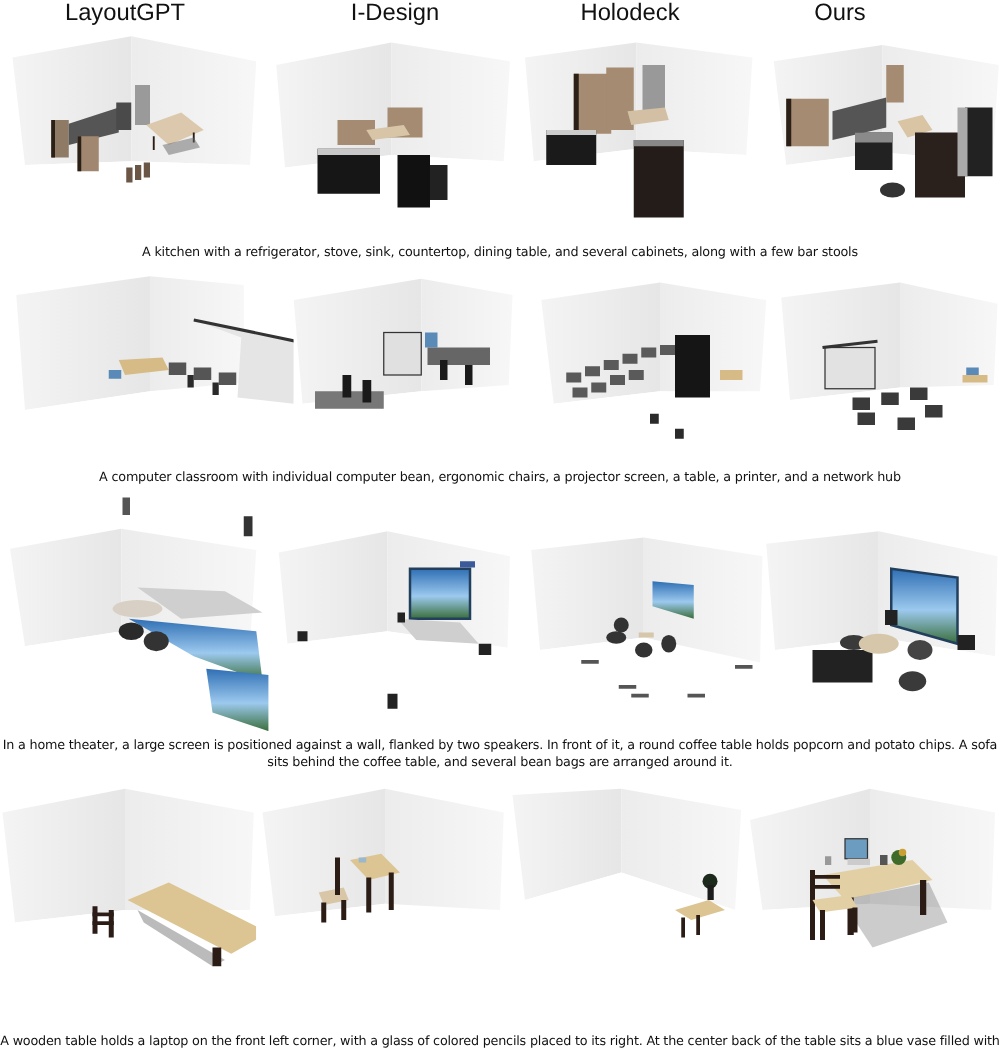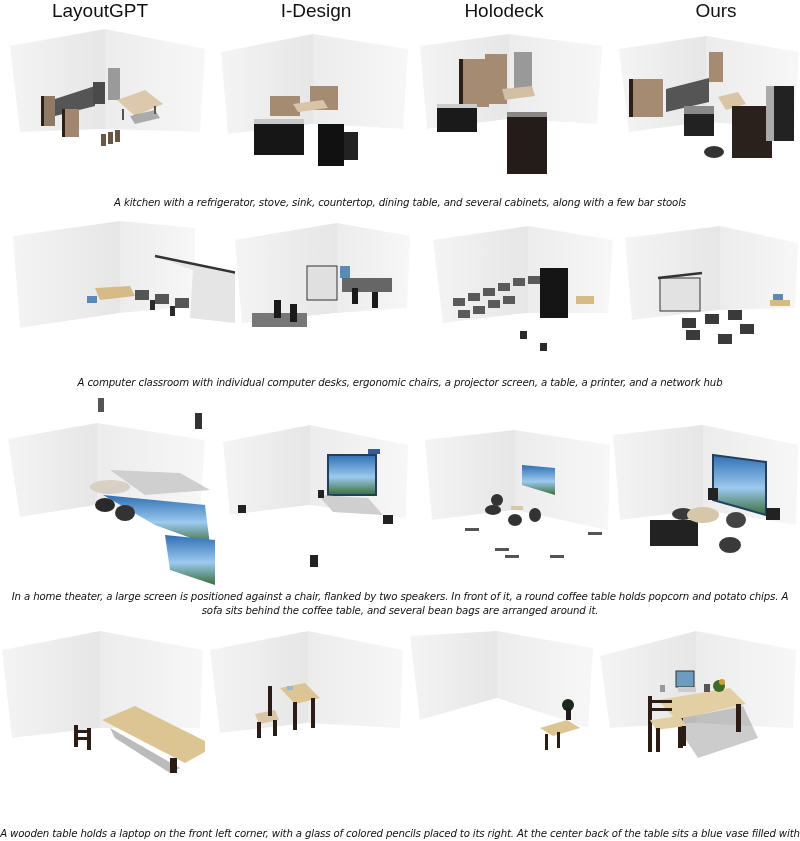--- a/index.html
+++ b/index.html
@@ -1,30 +1,30 @@
 <!DOCTYPE html>
 <html><head>
 <meta charset="utf-8">
 <style>
   html,body{margin:0;padding:0;background:#ffffff;}
   body{width:800px;height:841px;position:relative;overflow:hidden;font-family:"Liberation Sans",sans-serif;}
   .header{position:absolute;top:0;left:0;width:800px;height:22px;}
   .header span{position:absolute;top:0;font-size:19px;color:#111;transform:translateX(-50%);white-space:nowrap;font-family:"Liberation Sans",sans-serif;}
-  .cap{position:absolute;left:0;width:800px;text-align:center;font-family:"DejaVu Sans",sans-serif;font-size:10.2px;color:#111;line-height:14px;letter-spacing:-0.15px;font-style:italic;}
+  .cap{position:absolute;left:0;width:800px;text-align:center;font-family:"DejaVu Sans",sans-serif;font-size:10.2px;color:#111;line-height:14px;letter-spacing:-0.15px;}
   .cell{position:absolute;overflow:hidden;}
   .cell svg{display:block;width:100%;height:100%;}
 </style>
 </head>
 <body>
 
 <div class="header">
   <span style="left:100px">LayoutGPT</span>
   <span style="left:316px">I-Design</span>
   <span style="left:504px">Holodeck</span>
-  <span style="left:716px">Ours</span>
+  <span style="left:672px">Ours</span>
 </div>
 
 <svg width="0" height="0" style="position:absolute">
   <defs>
     <linearGradient id="wallL" x1="0" y1="0" x2="1" y2="0">
       <stop offset="0" stop-color="#f4f4f4"></stop>
         <stop offset="1" stop-color="#e6e6e6"></stop>
     </linearGradient>
     <linearGradient id="wallR" x1="0" y1="0" x2="1" y2="0">
       <stop offset="0" stop-color="#ececec"></stop>
@@ -187,21 +187,21 @@
         <rect x="85" y="96" width="14" height="10"></rect>
         <rect x="108" y="92" width="14" height="10"></rect>
       <rect x="66" y="112" width="14" height="10"></rect>
         <rect x="98" y="116" width="14" height="10"></rect>
         <rect x="120" y="106" width="14" height="10"></rect>
     </g>
     <rect x="150" y="82" width="20" height="6" fill="#d6bb86"></rect>
     <rect x="153" y="76" width="10" height="6" fill="#5a8ab8"></rect>
   </svg>
 </div>
-<div class="cap" style="top:376px">A computer classroom with individual computer desks, ergonomic chairs, a projector screen, a table, a printer, and a network hub</div>
+<div class="cap" style="top:376px">A computer classroom with individual computer bean, ergonomic chairs, a projector screen, a table, a printer, and a network hub</div>
 
 <div class="cell" style="left:5px;top:395px;width:210px;height:190px">
   <svg viewBox="0 0 210 190">
     <rect x="93" y="3" width="6" height="14" fill="#555"></rect>
     <rect x="190" y="18" width="7" height="16" fill="#333"></rect>
     <polygon points="3,44 92,28 92,110 15,122" fill="url(#wallL)"></polygon>
     <polygon points="92,28 200,45 195,120 92,110" fill="url(#wallR)"></polygon>
     <polygon points="15,122 92,110 190,130 110,180" fill="#fff"></polygon>
     <polygon points="98,100 200,110 205,150 150,130" fill="url(#sky)"></polygon>
     <polygon points="160,140 210,145 210,190 165,175" fill="url(#sky)"></polygon>
@@ -255,21 +255,21 @@
     <polygon points="105,35 158,42 158,95 105,80" fill="url(#sky)" stroke="#22405e" stroke-width="2"></polygon>
     <rect x="100" y="68" width="10" height="12" fill="#222"></rect>
     <rect x="158" y="88" width="14" height="12" fill="#222"></rect>
     <rect x="42" y="100" width="48" height="26" fill="#222"></rect>
     <ellipse cx="75" cy="94" rx="11" ry="6" fill="#3a3a3a"></ellipse>
     <ellipse cx="95" cy="95" rx="16" ry="8" fill="#d6c6aa"></ellipse>
     <ellipse cx="128" cy="100" rx="10" ry="8" fill="#444"></ellipse>
     <ellipse cx="122" cy="125" rx="11" ry="8" fill="#3a3a3a"></ellipse>
   </svg>
 </div>
-<div class="cap" style="top:590px">In a home theater, a large screen is positioned against a chair, flanked by two speakers. In front of it, a round coffee table holds popcorn and potato chips. A sofa sits behind the coffee table, and several bean bags are arranged around it.</div>
+<div class="cap" style="top:590px">In a home theater, a large screen is positioned against a wall, flanked by two speakers. In front of it, a round coffee table holds popcorn and potato chips. A sofa sits behind the coffee table, and several bean bags are arranged around it.</div>
 
 <div class="cell" style="left:0px;top:628px;width:205px;height:162px">
   <svg viewBox="0 0 205 162">
     <polygon points="2,22 100,3 100,100 12,110" fill="url(#wallL)"></polygon>
     <polygon points="100,3 203,22 200,100 100,100" fill="url(#wallR)"></polygon>
     <polygon points="12,110 100,100 200,105 110,158" fill="#fff"></polygon>
     <polygon points="102,92 135,78 215,118 185,135" fill="#dcc592"></polygon>
     <polygon points="110,100 180,140 170,145 115,110" fill="#555" opacity=".4"></polygon>
     <rect x="170" y="130" width="7" height="15" fill="#2b1d16"></rect>
     <rect x="74" y="97" width="4" height="22" fill="#2b1d16"></rect>

